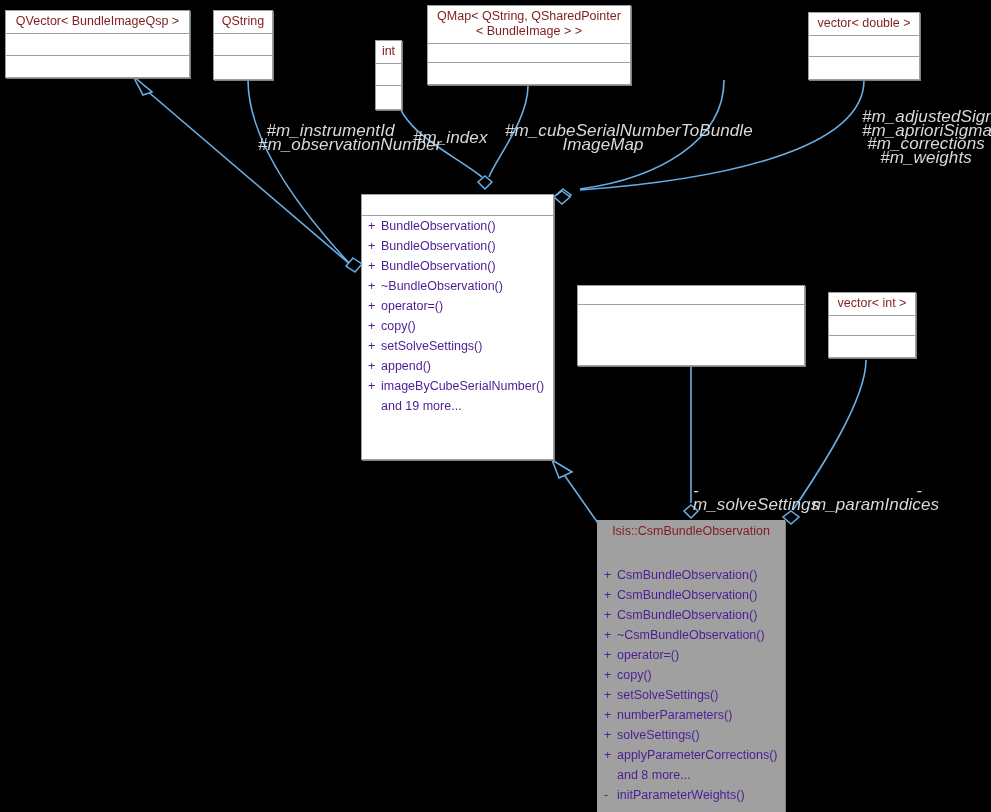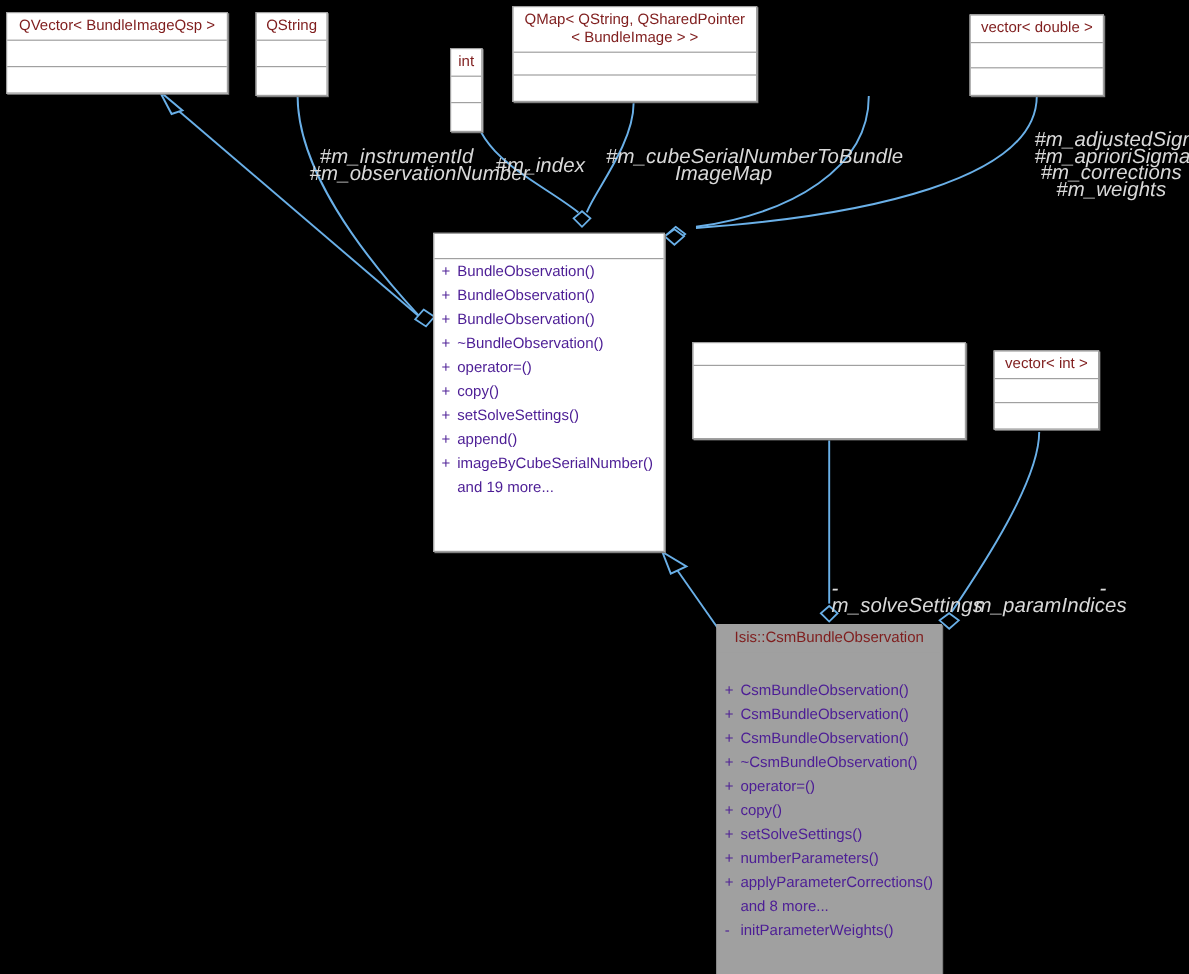--- a/index.html
+++ b/index.html
@@ -175,20 +175,21 @@
     <div class="attrs" style="height:21px; background:#a0a0a0;"></div>
     <div class="ops" id="ops-csm-bundle-observation">
         <div class="row"><span class="vis">+</span><span>CsmBundleObservation()</span></div>
         <div class="row"><span class="vis">+</span><span>CsmBundleObservation()</span></div>
         <div class="row"><span class="vis">+</span><span>CsmBundleObservation()</span></div>
         <div class="row"><span class="vis">+</span><span>~CsmBundleObservation()</span></div>
         <div class="row"><span class="vis">+</span><span>operator=()</span></div>
         <div class="row"><span class="vis">+</span><span>copy()</span></div>
         <div class="row"><span class="vis">+</span><span>setSolveSettings()</span></div>
         <div class="row"><span class="vis">+</span><span>numberParameters()</span></div>
+        <div class="row"><span class="vis">+</span><span>solveSettings()</span></div>
         <div class="row"><span class="vis">+</span><span>applyParameterCorrections()</span></div>
         <div class="row"><span class="vis"></span><span>and 8 more...</span></div>
         <div class="row"><span class="vis">-</span><span>initParameterWeights()</span></div>
       </div>
   </div>
 
   <div class="edge-label" style="left:258px; top:124px; width:145px;">#m_instrumentId
 #m_observationNumber</div>
 
   <div class="edge-label" style="left:413px; top:131px; width:70px;">#m_index</div>

